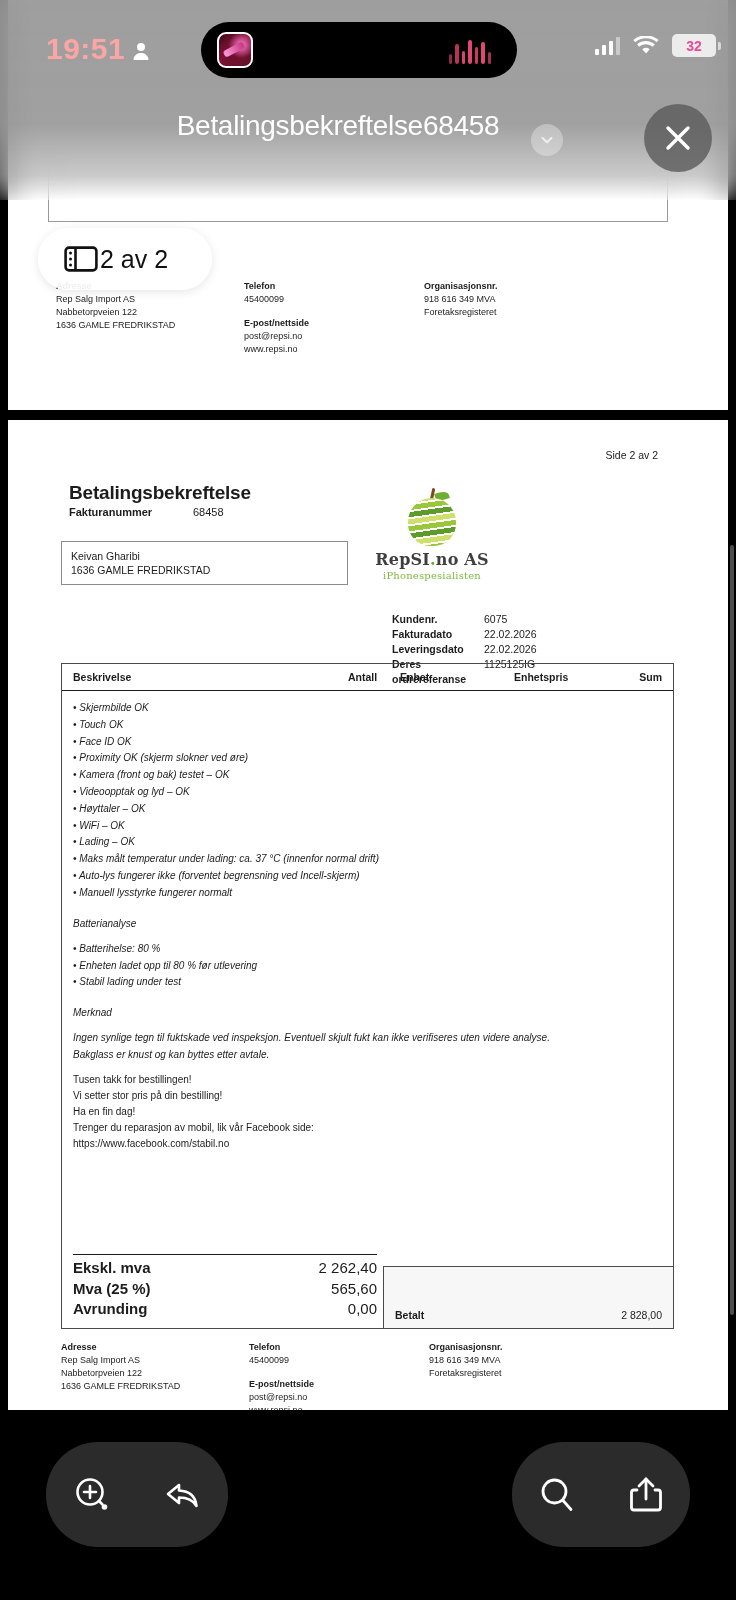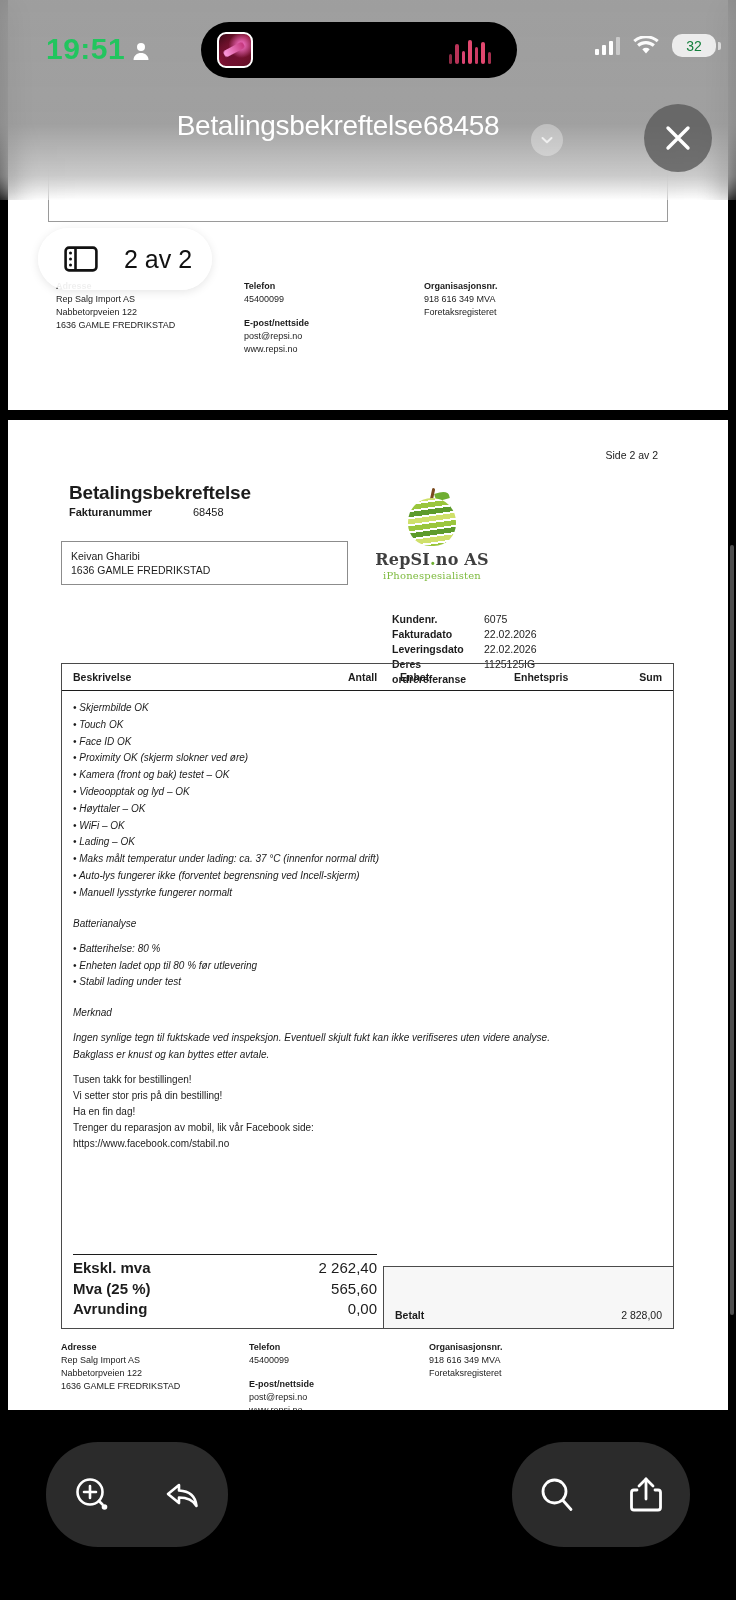--- a/index.html
+++ b/index.html
@@ -37,21 +37,21 @@
     position:absolute; left:0; top:0; width:736px; height:200px;
     background:linear-gradient(to bottom, rgba(150,150,150,0.92) 0%, rgba(150,150,150,0.90) 62%, rgba(160,160,160,0.55) 88%, rgba(180,180,180,0.0) 100%);
     backdrop-filter:blur(14px);
     pointer-events:none;
   }
 
   
   .statusbar{ position:absolute; left:0; top:0; width:736px; height:92px; z-index:30; }
   .clock{
     position:absolute; left:46px; top:32px;
-    color:#22c55e; font-size:30px; font-weight:600; letter-spacing:0.5px;
+    color:#fca5a5; font-size:30px; font-weight:600; letter-spacing:0.5px;
   }
   .focus-person{
     position:absolute; left:131px; top:41px; width:20px; height:20px;
   }
   .island{
     position:absolute; left:201px; top:22px; width:316px; height:56px;
     background:#000; border-radius:28px;
   }
   .island-thumb{
     position:absolute; left:16px; top:10px; width:36px; height:36px;
@@ -70,24 +70,24 @@
   .island-eq{ position:absolute; right:26px; top:16px; display:flex; align-items:flex-end; gap:3px; height:26px; }
   .island-eq i{ display:block; width:3.5px; background:#e2486f; border-radius:2px; }
   .stat-right{ position:absolute; right:20px; top:34px; display:flex; align-items:center; gap:13px; }
   .cell{ display:flex; align-items:flex-end; gap:2.5px; height:18px; }
   .cell i{ display:block; width:4.5px; background:#fff; border-radius:1px; }
   .cell i:nth-child(1){ height:6px; }
   .cell i:nth-child(2){ height:10px; }
   .cell i:nth-child(3){ height:14px; }
   .cell i:nth-child(4){ height:18px; background:rgba(255,255,255,0.45); }
   .batt{
-    position:relative; width:44px; height:23px; border-radius:10px;
+    position:relative; width:44px; height:23px; border-radius:5px;
     background:rgba(255,255,255,0.80);
     display:flex; align-items:center; justify-content:center;
-    color:#15803d; font-size:14px; font-weight:400;
+    color:#ec4899; font-size:14px; font-weight:700;
   }
   .batt:after{
     content:""; position:absolute; right:-5px; top:8px; width:3.5px; height:8px;
     border-radius:0 2px 2px 0; background:rgba(255,255,255,0.62);
   }
 
   
   .titlerow{ position:absolute; left:0; top:104px; width:736px; height:72px; z-index:31; }
   .doc-title{
     position:absolute; left:0; top:6px; width:736px; text-align:center;
@@ -102,21 +102,21 @@
   .close-btn{
     position:absolute; right:24px; top:104px; width:68px; height:68px;
     border-radius:50%; background:rgba(90,90,90,0.80);
     display:flex; align-items:center; justify-content:center; z-index:32;
   }
 
   
   .page-pill{
     position:absolute; left:38px; top:228px; width:174px; height:62px;
     background:rgba(255,255,255,0.93); border-radius:31px;
-    display:flex; align-items:center; gap:26px; padding-left:26px;
+    display:flex; align-items:center; gap:2px; padding-left:26px;
     box-shadow:0 2px 10px rgba(0,0,0,0.10); z-index:33;
   }
   .page-pill-label{ font-size:25px; color:#111; font-weight:400; }
 
   
   .page2{
     position:absolute; left:8px; top:420px; width:720px; height:990px;
     background:#fff; color:#1c1c1c; overflow:hidden;
   }
   .p2-sidenum{

